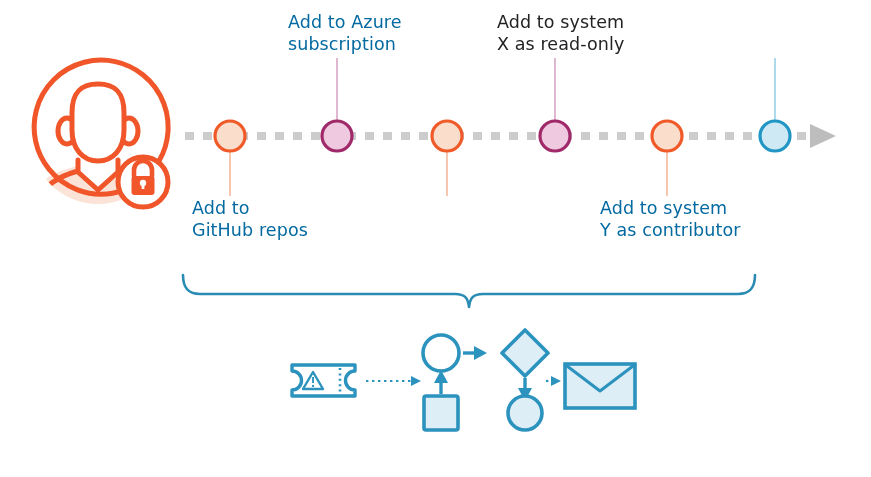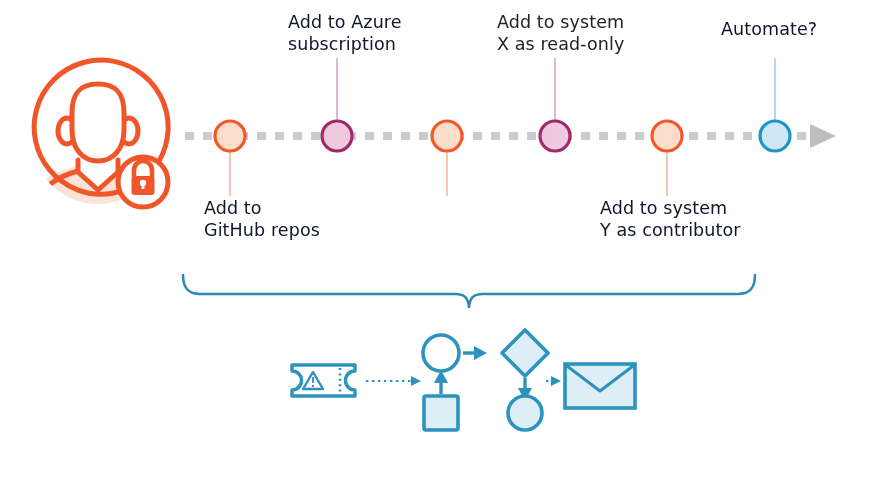--- a/index.html
+++ b/index.html
@@ -21,21 +21,21 @@
     height: 477px;
     background: #ffffff;
   }
   #stage > svg {
     position: absolute;
     top: 0;
     left: 0;
   }
   .lbl {
     position: absolute;
-    color: #0f172a;
+    color: #0369a1;
     font-size: 17.5px;
     line-height: 22px;
     letter-spacing: 0.1px;
     white-space: pre-line;
     font-family: "DejaVu Sans", "Liberation Sans", sans-serif;
   }
   .lbl.strong {
     color: #232326;
     font-size: 17.5px;
   }
@@ -182,28 +182,27 @@
         <path d="M 551 376 L 561 381 L 551 386 Z" fill="#2b93bd"></path>
       </g>
 
       <g>
         <rect x="565" y="364" width="70" height="44" fill="#ddeef6" stroke="#2b93bd" stroke-width="3.6"></rect>
         <path d="M 567 366 L 600 391 L 633 366" fill="none" stroke="#2b93bd" stroke-width="3" stroke-linejoin="round" stroke-linecap="round"></path>
       </g>
     </g>
   </svg>
 
-  <div class="lbl" style="left:192px; top:197px;margin-left:12px;">Add to
+  <div class="lbl" style="left:192px; top:197px;">Add to
 GitHub repos</div>
 
   <div class="lbl" style="left:288px; top:11px;">Add to Azure
 subscription</div>
 
 
   <div class="lbl strong" style="left:497px; top:11px;">Add to system
 X as read-only</div>
 
   <div class="lbl" style="left:600px; top:197px;">Add to system
 Y as contributor</div>
 
-  <div class="lbl" style="left:721px; top:18px;">Automate?</div>
 
 </div>
 
 </body></html>

